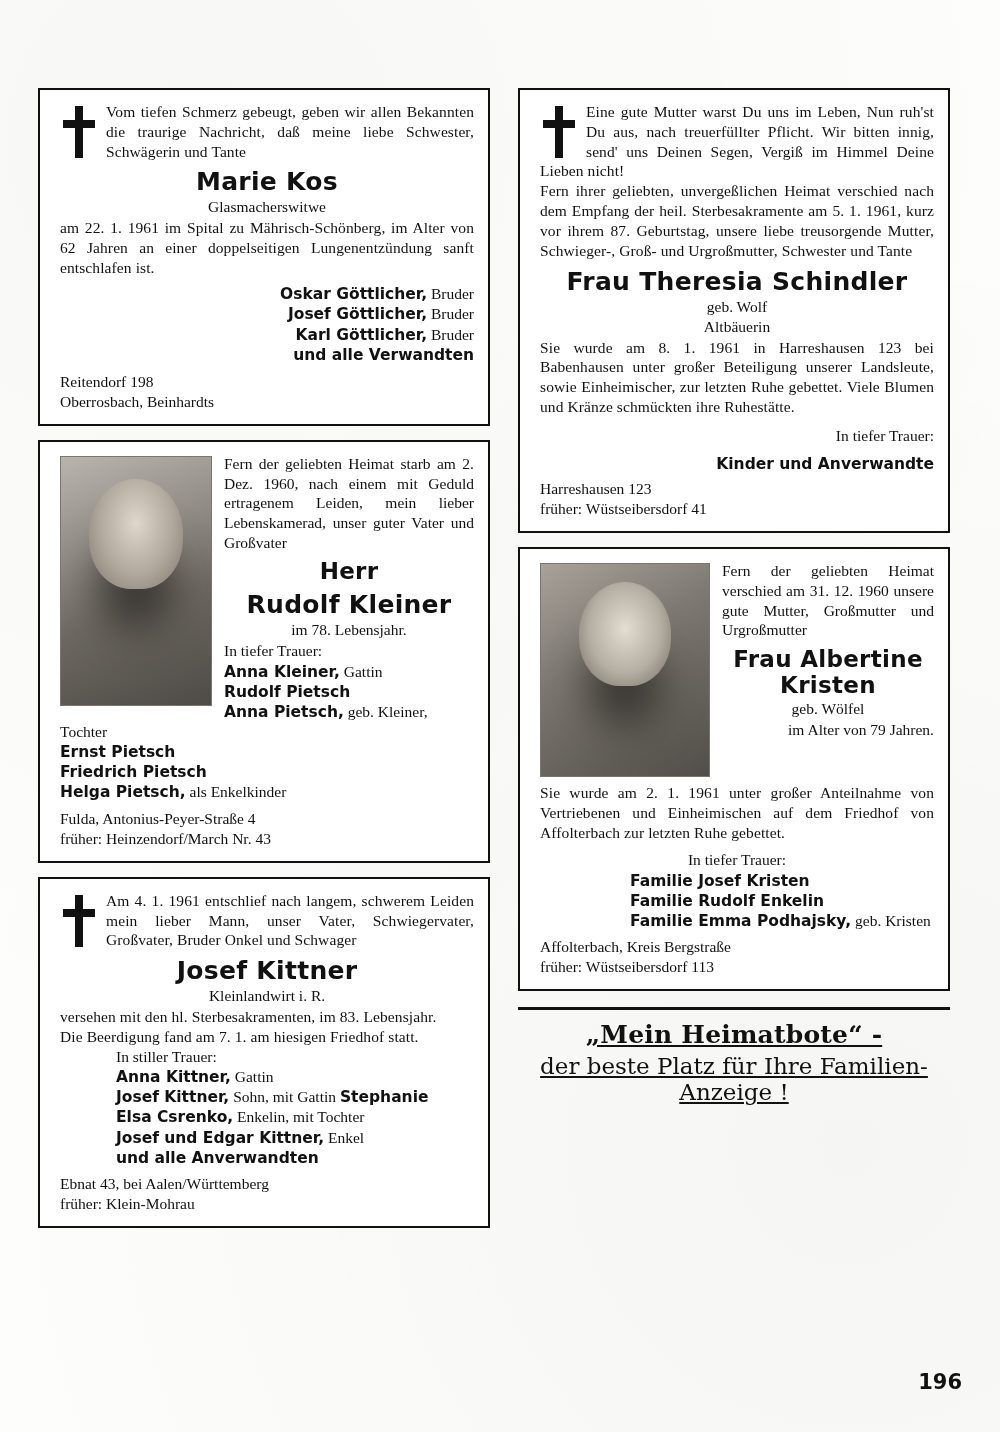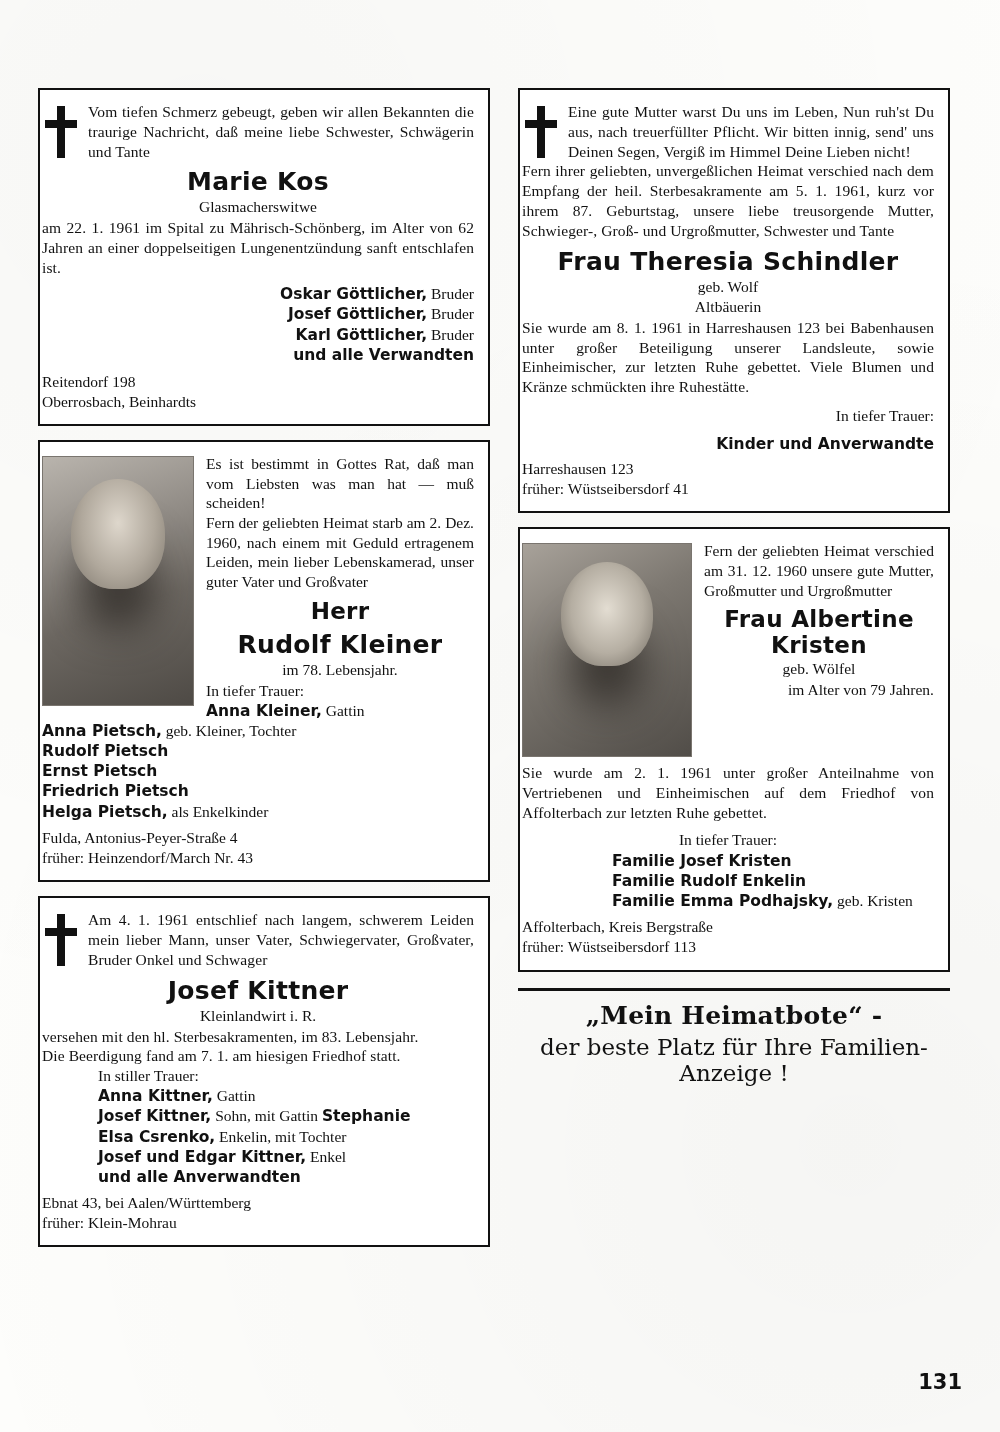--- a/index.html
+++ b/index.html
@@ -36,21 +36,21 @@
   .col {
     position: absolute;
     top: 88px;
   }
   .col-left { left: 38px; width: 452px; }
   .col-right { left: 518px; width: 432px; }
 
   .ad {
     border: 2.5px solid #111;
     background: #fff;
-    padding: 12px 14px 12px 2px;
+    padding: 12px 14px 12px 20px;
     margin-bottom: 14px;
     box-sizing: border-box;
     position: relative;
   }
 
   .cross {
     float: left;
     width: 34px;
     margin: 4px 10px 2px 2px;
     position: relative;
@@ -160,20 +160,21 @@
     text-align: right;
     font-size: 15.5px;
     margin-top: 10px;
   }
 
   .promo {
     margin-top: 16px;
     padding-top: 10px;
     border-top: 3px solid #111;
     text-align: center;
+    text-decoration: underline;
   }
   .promo-l1 {
     font-family: "DejaVu Serif", serif;
     font-weight: bold;
     font-size: 25px;
     letter-spacing: 0.2px;
   }
   .promo-l2 {
     font-family: "DejaVu Serif", serif;
     font-size: 23px;
@@ -233,30 +234,29 @@
       </div>
 
       <div class="addr">
         <div>Reitendorf 198</div>
         <div>Oberrosbach, Beinhardts</div>
       </div>
     </div>
 
     <div class="ad">
       <div class="photo"></div>
-      <div class="photo-text">Es ist bestimmt in Gottes Rat, daß man vom Liebsten was man hat — muß scheiden!</div>
       <div class="photo-text">Fern der geliebten Heimat starb am 2. Dez. 1960, nach einem mit Geduld ertragenem Leiden, mein lieber Lebenskamerad, unser guter Vater und Großvater</div>
       <div class="name-big sm">Herr</div>
       <div class="name-big">Rudolf Kleiner</div>
       <div class="sub-center">im 78. Lebensjahr.</div>
       <div class="list-block">In tiefer Trauer:</div>
       <div class="list-block">
         <div><span class="bold-sans">Anna Kleiner,</span> <span>Gattin</span></div>
+        <div><span class="bold-sans">Rudolf Pietsch</span></div>
         <div><span class="bold-sans">Anna Pietsch,</span> <span>geb. Kleiner, Tochter</span></div>
-        <div><span class="bold-sans">Rudolf Pietsch</span></div>
         <div><span class="bold-sans">Ernst Pietsch</span></div>
         <div><span class="bold-sans">Friedrich Pietsch</span></div>
         <div><span class="bold-sans">Helga Pietsch,</span> <span>als Enkelkinder</span></div>
       </div>
       <div class="clear"></div>
       <div class="addr">
         <div>Fulda, Antonius-Peyer-Straße 4</div>
         <div>früher: Heinzendorf/March Nr. 43</div>
       </div>
     </div>
@@ -324,14 +324,14 @@
       </div>
     </div>
 
     <div class="promo">
       <div class="promo-l1">„Mein Heimatbote“ -</div>
       <div class="promo-l2">der beste Platz für Ihre Familien-Anzeige !</div>
     </div>
 
   </div>
 
-  <div class="pagenum">131</div>
+  <div class="pagenum">196</div>
 </div>
 
 </body></html>

